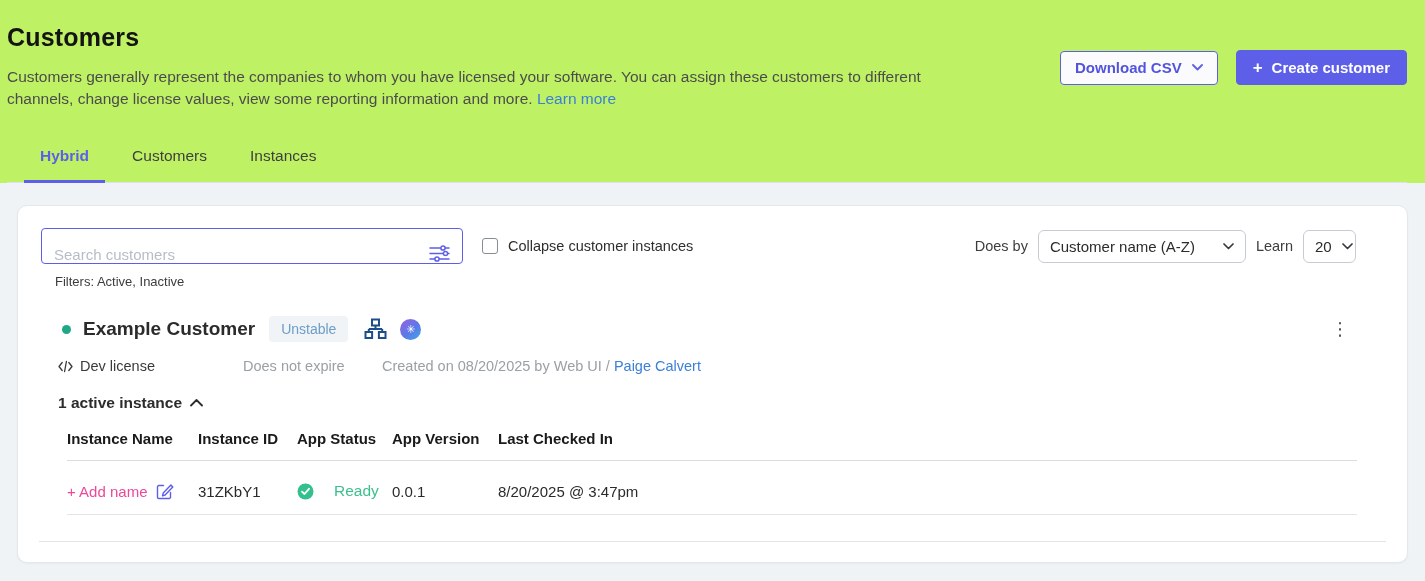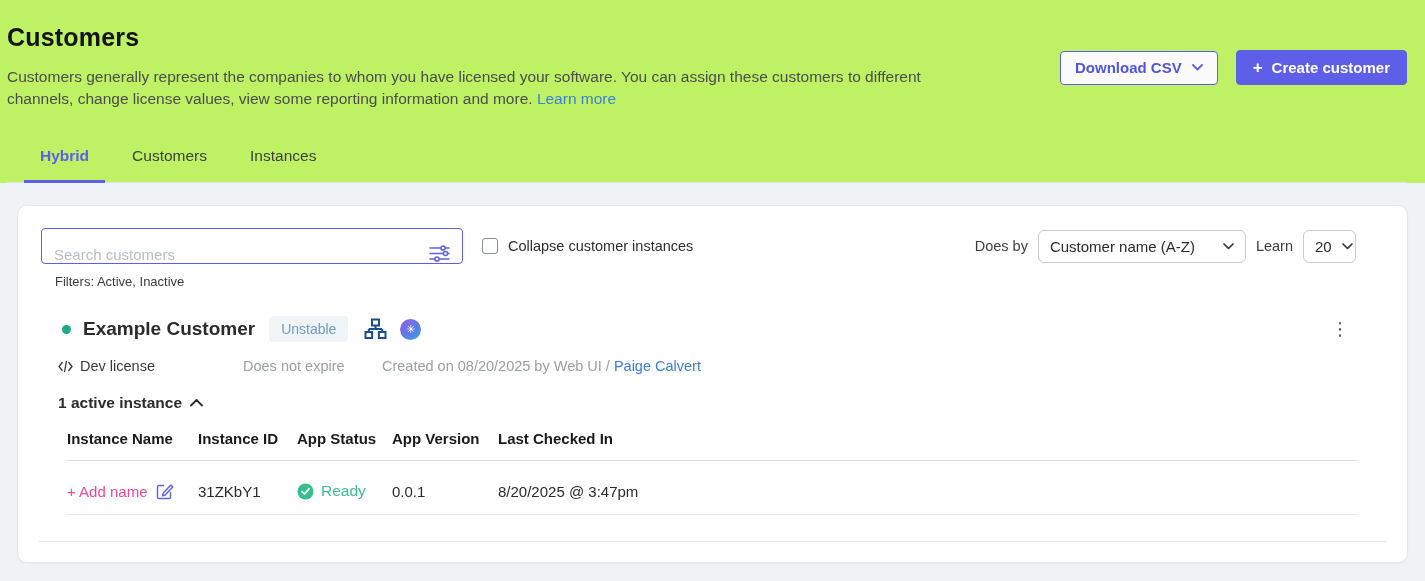--- a/index.html
+++ b/index.html
@@ -59,21 +59,21 @@
   .lic-type { display:flex; align-items:center; gap:7px; color:#3a3a3a; width:185px; }
   .lic-expiry { color:#9aa0a6; width:139px; }
   .lic-created { color:#9aa0a6; }
   .inst-summary { margin-top:20px; display:flex; align-items:center; gap:8px; font-size:15.5px; font-weight:600; color:#2c2c2c; cursor:pointer; width:max-content; }
   
   .inst-table { margin:18px 29px 0 9px; }
   .trow { display:grid; grid-template-columns:131px 99px 95px 106px 1fr; align-items:center;margin-top:8px; }
   .thead { font-size:15px; font-weight:700; color:#1a1a1a; padding-bottom:13px; border-bottom:1px solid #d9dee3; }
   .tbody { padding:13px 0 14px; border-bottom:1px solid #e2e6ea; font-size:15px; color:#2b2b2b; }
   .add-name { display:flex; align-items:flex-end; gap:9px; color:#ec4899; font-size:15px; cursor:pointer; }
-  .app-status { display:flex; align-items:center; gap:7px; color:#3ec08e; font-size:15.5px; }
+  .app-status { display:flex; align-items:center; gap:20px; color:#3ec08e; font-size:15.5px; }
   svg { display:block; }
 </style>
 </head>
 <body>
 
 <div class="header">
   <div class="page-title">Customers</div>
   <div class="page-desc"><span>Customers generally represent the companies to whom you have licensed your software. You can assign these customers to different channels, change license values, view some reporting information and more.</span>
     <a class="link">Learn more</a></div>
 

